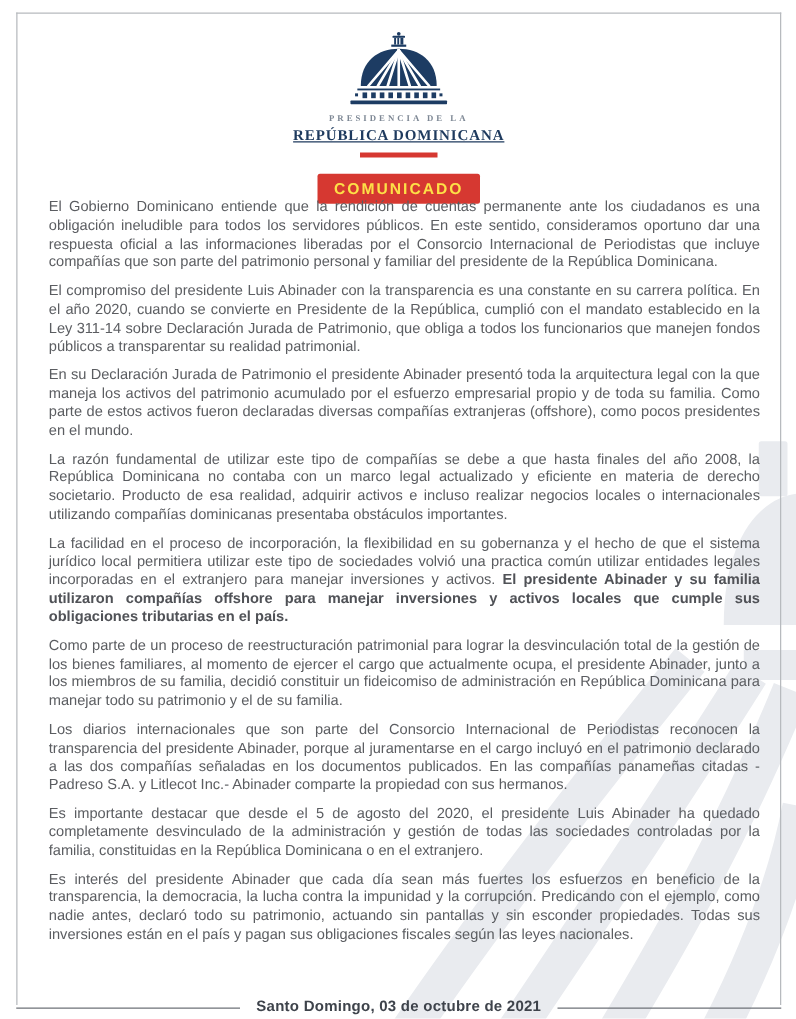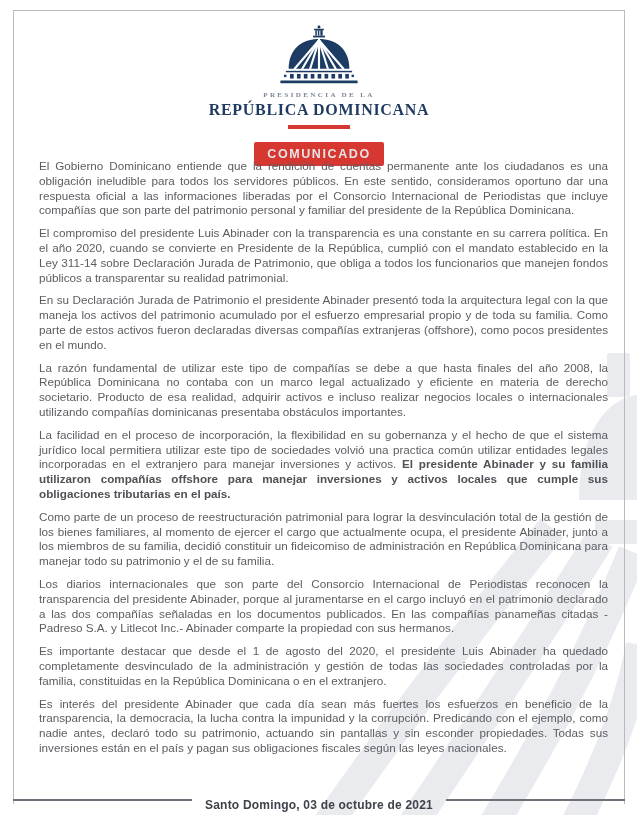--- a/index.html
+++ b/index.html
@@ -26,44 +26,44 @@
   .header{position:absolute;left:0;right:0;top:12px;display:flex;flex-direction:column;align-items:center;}
   .dome-logo{display:block;}
   .org-small{
     margin-top:4px;
     font-family:"Liberation Serif", serif;
     font-size:7px;letter-spacing:2.4px;color:#7d8794;font-weight:bold;text-align:center;
   }
   .org-large{
     margin-top:2px;
     font-family:"Liberation Serif", serif;
-    font-size:16px;letter-spacing:0.7px;color:#1e3a5e;font-weight:bold;
+    font-size:12px;letter-spacing:0.7px;color:#1e3a5e;font-weight:bold;text-decoration:underline;
   }
   .red-divider{width:62px;height:3.5px;background:#d63831;margin-top:6px;}
   .badge{
     margin-top:13px;
-    background:#d63831;color:#e5e5e5;
+    background:#d63831;color:#fde047;
     font-size:12.5px;font-weight:bold;letter-spacing:1.6px;
     padding:5px 13px 5px;border-radius:2px;
   }
 
   
   .body-text{
     position:absolute;left:25px;right:16px;top:148px;
     color:#5b5d61;
     font-size:11.7px;line-height:14.8px;
     text-align:justify;
   }
   .body-text p{margin:0 0 8px 0;}
   .body-text strong{font-weight:bold;color:#505257;}
 
   
   .footer{
     position:absolute;left:-1px;right:-1px;bottom:-9px;
-    display:flex;
+    display:flex;align-items:flex-end;
   }
   .footer .rule{flex:1;height:1.5px;background:#6e7278;margin-bottom:6px;}
   .footer .date{
     padding:0 13px 2px;
     font-size:12px;font-weight:bold;color:#3e434b;letter-spacing:0.2px;
     white-space:nowrap;line-height:1;
   }
 </style>
 </head>
 <body>
@@ -127,21 +127,21 @@
     </div>
 
     <div class="body-text">
         <p>El Gobierno Dominicano entiende que la rendición de cuentas permanente ante los ciudadanos es una obligación ineludible para todos los servidores públicos. En este sentido, consideramos oportuno dar una respuesta oficial a las informaciones liberadas por el Consorcio Internacional de Periodistas que incluye compañías que son parte del patrimonio personal y familiar del presidente de la República Dominicana.</p>
         <p>El compromiso del presidente Luis Abinader con la transparencia es una constante en su carrera política. En el año 2020, cuando se convierte en Presidente de la República, cumplió con el mandato establecido en la Ley 311-14 sobre Declaración Jurada de Patrimonio, que obliga a todos los funcionarios que manejen fondos públicos a transparentar su realidad patrimonial.</p>
         <p>En su Declaración Jurada de Patrimonio el presidente Abinader presentó toda la arquitectura legal con la que maneja los activos del patrimonio acumulado por el esfuerzo empresarial propio y de toda su familia. Como parte de estos activos fueron declaradas diversas compañías extranjeras (offshore), como pocos presidentes en el mundo.</p>
         <p>La razón fundamental de utilizar este tipo de compañías se debe a que hasta finales del año 2008, la República Dominicana no contaba con un marco legal actualizado y eficiente en materia de derecho societario. Producto de esa realidad, adquirir activos e incluso realizar negocios locales o internacionales utilizando compañías dominicanas presentaba obstáculos importantes.</p>
         <p>La facilidad en el proceso de incorporación, la flexibilidad en su gobernanza y el hecho de que el sistema jurídico local permitiera utilizar este tipo de sociedades volvió una practica común utilizar entidades legales incorporadas en el extranjero para manejar inversiones y activos. <strong>El presidente Abinader y su familia utilizaron compañías offshore para manejar inversiones y activos locales que cumple sus obligaciones tributarias en el país.</strong></p>
         <p>Como parte de un proceso de reestructuración patrimonial para lograr la desvinculación total de la gestión de los bienes familiares, al momento de ejercer el cargo que actualmente ocupa, el presidente Abinader, junto a los miembros de su familia, decidió constituir un fideicomiso de administración en República Dominicana para manejar todo su patrimonio y el de su familia.</p>
         <p>Los diarios internacionales que son parte del Consorcio Internacional de Periodistas reconocen la transparencia del presidente Abinader, porque al juramentarse en el cargo incluyó en el patrimonio declarado a las dos compañías señaladas en los documentos publicados. En las compañías panameñas citadas -Padreso S.A. y Litlecot Inc.- Abinader comparte la propiedad con sus hermanos.</p>
-        <p>Es importante destacar que desde el 1 de agosto del 2020, el presidente Luis Abinader ha quedado completamente desvinculado de la administración y gestión de todas las sociedades controladas por la familia, constituidas en la República Dominicana o en el extranjero.</p>
+        <p>Es importante destacar que desde el 5 de agosto del 2020, el presidente Luis Abinader ha quedado completamente desvinculado de la administración y gestión de todas las sociedades controladas por la familia, constituidas en la República Dominicana o en el extranjero.</p>
         <p>Es interés del presidente Abinader que cada día sean más fuertes los esfuerzos en beneficio de la transparencia, la democracia, la lucha contra la impunidad y la corrupción. Predicando con el ejemplo, como nadie antes, declaró todo su patrimonio, actuando sin pantallas y sin esconder propiedades. Todas sus inversiones están en el país y pagan sus obligaciones fiscales según las leyes nacionales.</p>
       </div>
 
     <div class="footer">
       <div class="rule"></div>
       <div class="date">Santo Domingo, 03 de octubre de 2021</div>
       <div class="rule"></div>
     </div>
 
   </div>

